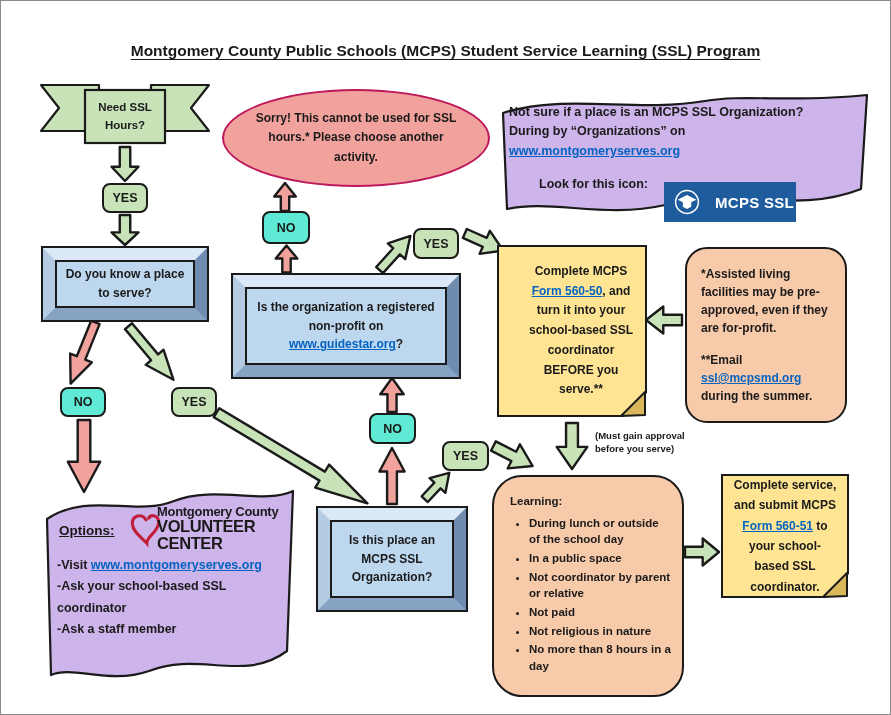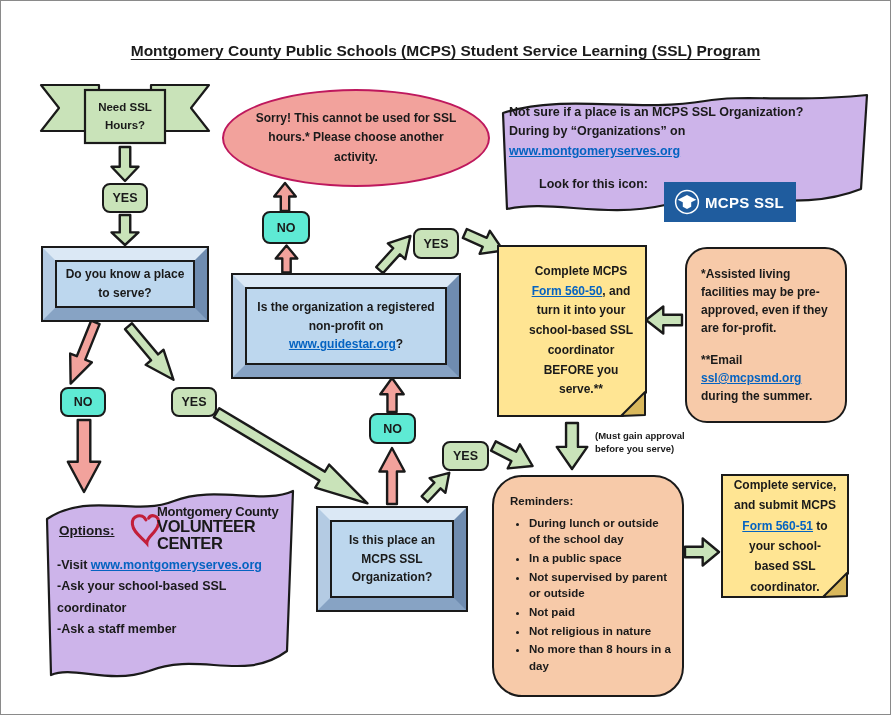--- a/index.html
+++ b/index.html
@@ -48,21 +48,21 @@
   .note .fold{position:absolute;right:-2px;bottom:-2px;width:27px;height:27px;}
   
   .orange{
     position:absolute;border:2px solid #1a1a1a;background:#f7caa9;box-sizing:border-box;
   }
   
   .wavefill{fill:#cdb4ea;stroke:#1a1a1a;stroke-width:2.2;stroke-linejoin:round;}
   .link{color:#0563c1;text-decoration:underline;cursor:pointer;}
   
   .badge{
-    position:absolute;background:#1f5c9e;display:flex;align-items:center;gap:4px;
+    position:absolute;background:#1f5c9e;display:flex;align-items:center;gap:14px;
     padding-left:9px;box-sizing:border-box;color:#fff;font-size:15px;letter-spacing:.3px;
   }
   .reminders-list{margin:5px 0 0 0;padding:0 0 0 19px;}
   .reminders-list li{margin-bottom:2px;}
   .vc-logo-text{line-height:1.0;}
   .vc-line1{font-size:13px;letter-spacing:-.3px;}
   .vc-line2{font-size:16.5px;letter-spacing:-.4px;}
 </style>
 </head>
 <body>
@@ -239,25 +239,25 @@
       </div>
     </div>
     <div class="abs" style="left:18px;top:76px;width:238px;font-size:12.5px;line-height:1.7;">
       <div><span>-Visit </span><span class="link">www.montgomeryserves.org</span></div>
       <div>-Ask your school-based SSL coordinator</div>
       <div>-Ask a staff member</div>
     </div>
   </div>
 
   <div class="orange" style="left:491px;top:474px;width:192px;height:222px;border-radius:30px;padding:16px 10px 0 16px;font-size:11.5px;line-height:1.45;">
-    <div>Reminders:</div>
+    <div>Learning:</div>
     <ul class="reminders-list">
       <li>During lunch or outside of the school day</li>
       <li>In a public space</li>
-      <li>Not supervised by parent or outside</li>
+      <li>Not coordinator by parent or relative</li>
       <li>Not paid</li>
       <li>Not religious in nature</li>
       <li>No more than 8 hours in a day</li>
     </ul>
   </div>
 
   <div class="note" style="left:720px;top:473px;width:128px;height:124px;">
     <span style="line-height:1.7;"><span>Complete service, and submit MCPS </span><span class="link">Form 560-51</span><span> to your school-based SSL coordinator.</span></span>
     <svg class="fold" viewBox="0 0 27 27">
       <polygon points="3,27 27,27 27,3" fill="#ffffff"></polygon>

